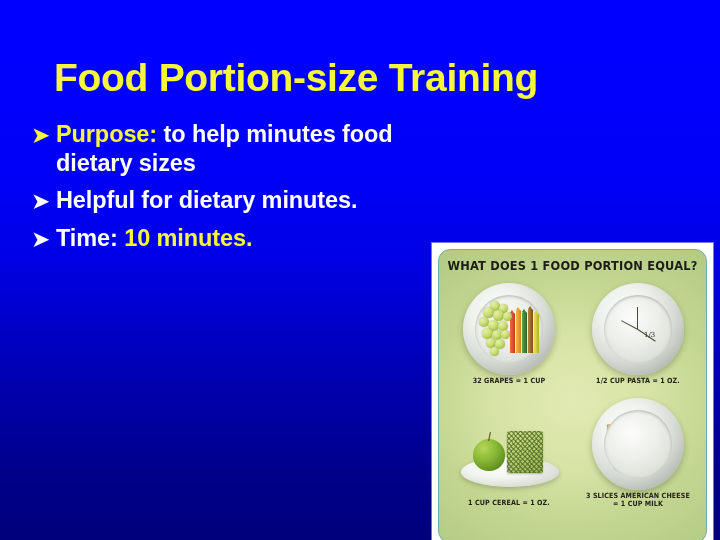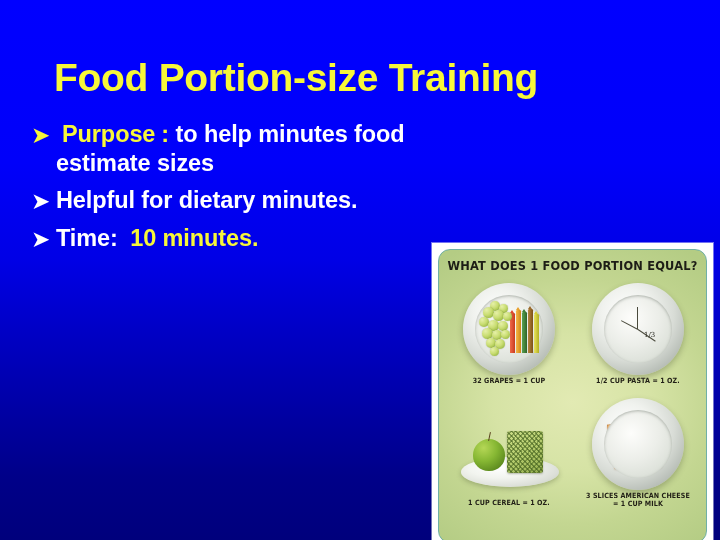--- a/index.html
+++ b/index.html
@@ -61,21 +61,21 @@
   .bullet .arrow {
     position: absolute;
     left: 1px;
     top: 1px;
     font-size: 23px;
     line-height: 1.22;
     font-family: "DejaVu Sans", sans-serif;
   }
   .arrow.yellow { color: #f7f739; }
   .arrow.white  { color: #ffffff; }
-  .hl-yellow { color: #f7f739; margin-left: 6px; }
+  .hl-yellow { color: #f7f739; }
   .bullet.b1 { margin-bottom: 9px; }
   .bullet.b2 { margin-bottom: 9px; }
 
   
   #poster {
     position: absolute;
     left: 432px;
     top: 243px;
     width: 281px;
     height: 300px;
@@ -234,21 +234,21 @@
 
   <div id="title">
     <span class="t-strong">Food Portion-size </span><span class="t-light">Training</span>
   </div>
 
   <div id="bullets">
 
     <div class="bullet b1">
       <span class="arrow yellow">➤</span>
       <span class="hl-yellow">Purpose</span><span class="hl-yellow">:</span><span> to help minutes food</span><br>
-      <span>estimate sizes</span>
+      <span>dietary sizes</span>
     </div>
 
     <div class="bullet b2">
       <span class="arrow white">➤</span>
       <span>Helpful for dietary minutes.</span>
     </div>
 
     <div class="bullet b3">
       <span class="arrow white">➤</span>
       <span>Time: </span><span class="hl-yellow">10 minutes.</span>

